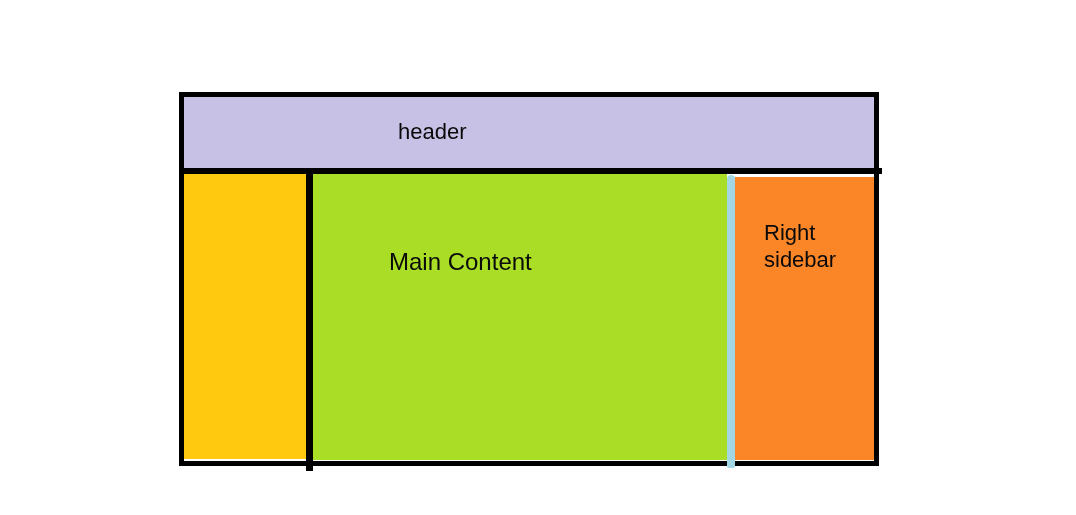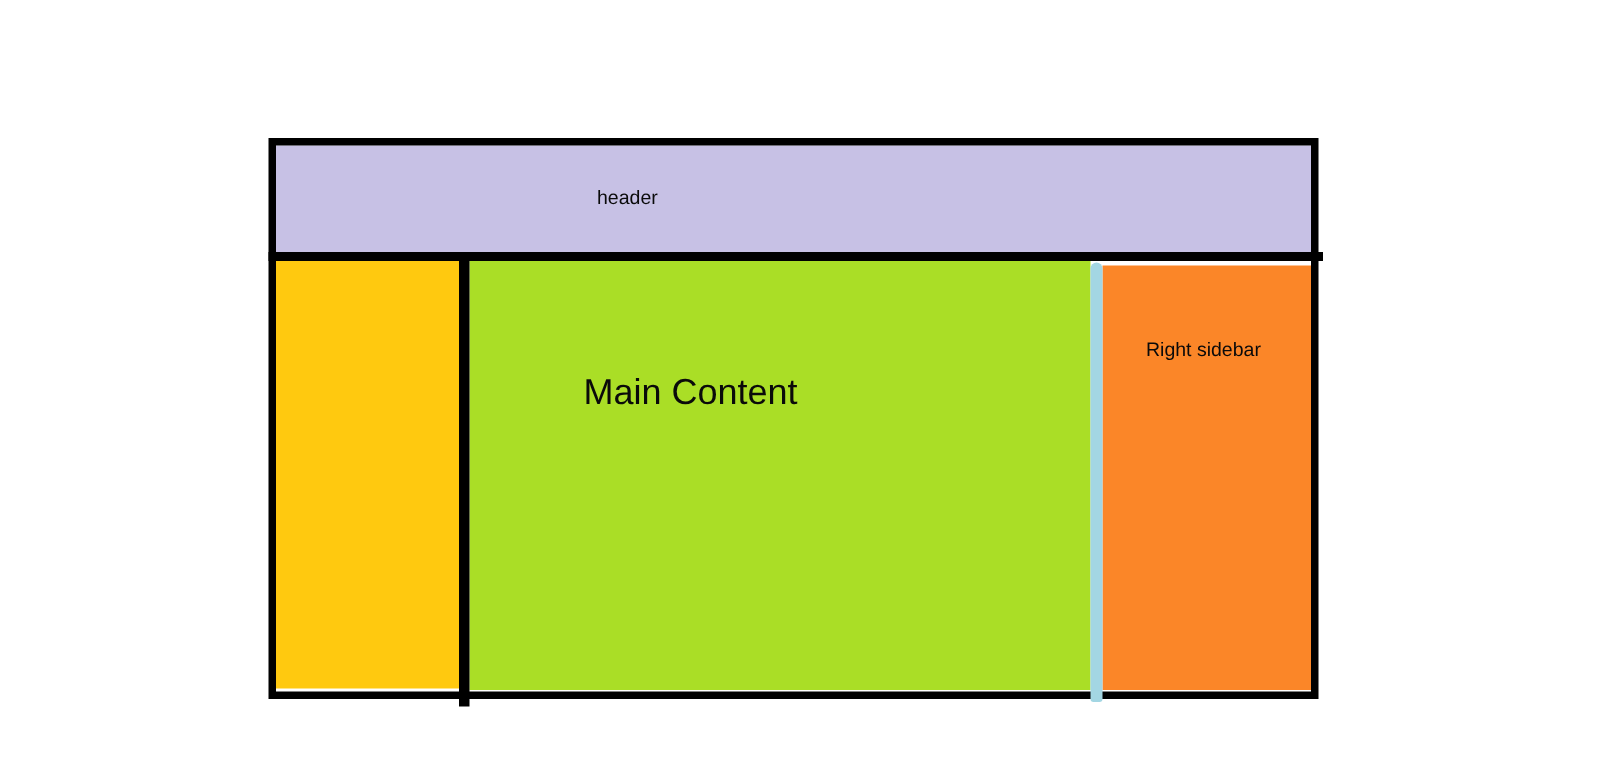--- a/index.html
+++ b/index.html
@@ -14,21 +14,21 @@
     height: 515px;
     background: #ffffff;
     overflow: hidden;
   }
   .region { position: absolute; z-index: 1; }
   .line   { position: absolute; z-index: 6; }
   .label  {
     position: absolute;
     z-index: 10;
     color: #0a0a0a;
-    font-size: 13px;
+    font-size: 22px;
     line-height: 26px;
     white-space: normal;
   }
 
   
   .outer-border {
     position: absolute;
     left: 179px; top: 92px;
     width: 700px; height: 374px;
     border: 5px solid #000000;

